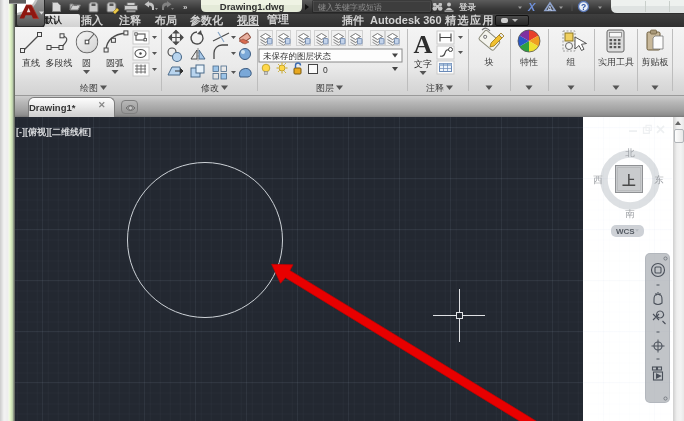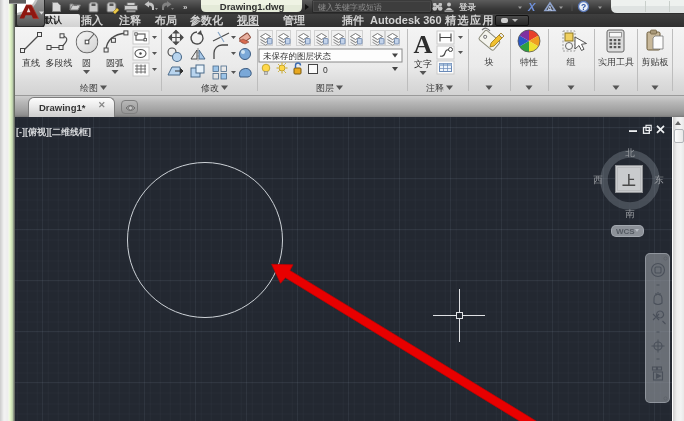--- a/index.html
+++ b/index.html
@@ -31,27 +31,27 @@
 #ribbon { left:15px; top:27px; width:669px; height:69px;
   background:linear-gradient(180deg,#f4f4f4 0,#eaeaea 40px,#dcdcdc 55px,#d2d2d2 69px);
   border-bottom:1px solid #9a9a9a; }
 
 
 #filetabbar { left:15px; top:96px; width:669px; height:21px;
   background:linear-gradient(180deg,#cdcdcd 0,#b8b8b8 6px,#a2a2a2 14px,#8e8e8e 19px,#787878 21px); }
 #dwgtab { position:absolute; left:13px; top:1px; width:87px; height:20px;
   background:linear-gradient(180deg,#fdfdfd 0,#e9e9e9 9px,#d5d5d5 16px,#cccccc 20px);
   border:1px solid #7d7d7d; border-bottom:none; border-radius:6px 6px 0 0;
-  font-size:9.5px; font-weight:bold; color:#333; line-height:19px; text-align:left; padding-left:10px; }
+  font-size:9.5px; font-weight:bold; color:#333; line-height:19px; text-align:left; }
 #tabclose { position:absolute; left:83px; top:4px; font-size:9px; color:#888; font-weight:bold; }
 #addtab { position:absolute; left:106px; top:4px; width:17px; height:14px; border-radius:4px;
   background:linear-gradient(180deg,#b8b8b8,#969696); border:1px solid #808080; }
 
 
-#canvasarea { left:15px; top:117px; width:657px; height:304px; background:#232831; }
+#canvasarea { left:15px; top:117px; width:568px; height:304px; background:#232831; }
 #grid { left:0; top:0; width:657px; height:304px;
   background-image:
     repeating-linear-gradient(90deg, rgba(190,205,230,0.075) 0, rgba(190,205,230,0.075) 1px, transparent 1px, transparent 51px),
     repeating-linear-gradient(180deg, rgba(190,205,230,0.075) 0, rgba(190,205,230,0.075) 1px, transparent 1px, transparent 51px),
     repeating-linear-gradient(90deg, rgba(190,205,230,0.028) 0, rgba(190,205,230,0.028) 1px, transparent 1px, transparent 10.2px),
     repeating-linear-gradient(180deg, rgba(190,205,230,0.028) 0, rgba(190,205,230,0.028) 1px, transparent 1px, transparent 10.2px);
   background-position:27px 10px, 27px 10px, 1.8px 0.5px, 1.8px 0.5px; }
 #vplabel { left:1px; top:9px; color:#d4d6d9; font-size:9px; font-weight:bold; }
 
 
@@ -131,21 +131,21 @@
       <rect x="654" y="1" width="1" height="11" fill="#c9cfcb"></rect>
     </svg>
   </div>
   <div class="abs" id="tabrow">
     <div id="tab-active" style="left:29px;">默认</div>
     <div class="rtab" style="left:66px;">插入</div>
     <div class="rtab" style="left:104px;">注释</div>
     <div class="rtab" style="left:140px;">布局</div>
     <div class="rtab" style="left:175px;text-align:right;">参数化</div>
     <div class="rtab" style="left:222px;text-decoration:underline;">视图</div>
-    <div class="rtab" style="left:268px;">管理</div>
+    <div class="rtab" style="left:252px;font-family:Liberation Mono, monospace;">管理</div>
     <div class="rtab" style="left:292px;margin-top:40px;">输出</div>
     <div class="rtab" style="left:327px;">插件</div>
     <div class="rtab" style="left:355px;">Autodesk 360</div>
     <div class="rtab" style="left:430px; letter-spacing:1.5px;">精选应用</div>
     <div style="position:absolute; left:480px; top:1px; width:34px; height:11px; background:linear-gradient(180deg,#4a4a4a,#262626); border:1px solid #111; border-radius:2px;">
       <div style="position:absolute;left:5px;top:2px;width:7px;height:5px;border-radius:2px;background:#cfcfcf;"></div>
       <div style="position:absolute;left:16px;top:3px;width:0;height:0;border-left:3px solid transparent;border-right:3px solid transparent;border-top:3.5px solid #bbb;"></div>
     </div>
   </div>
   <div class="abs" id="ribbon">

